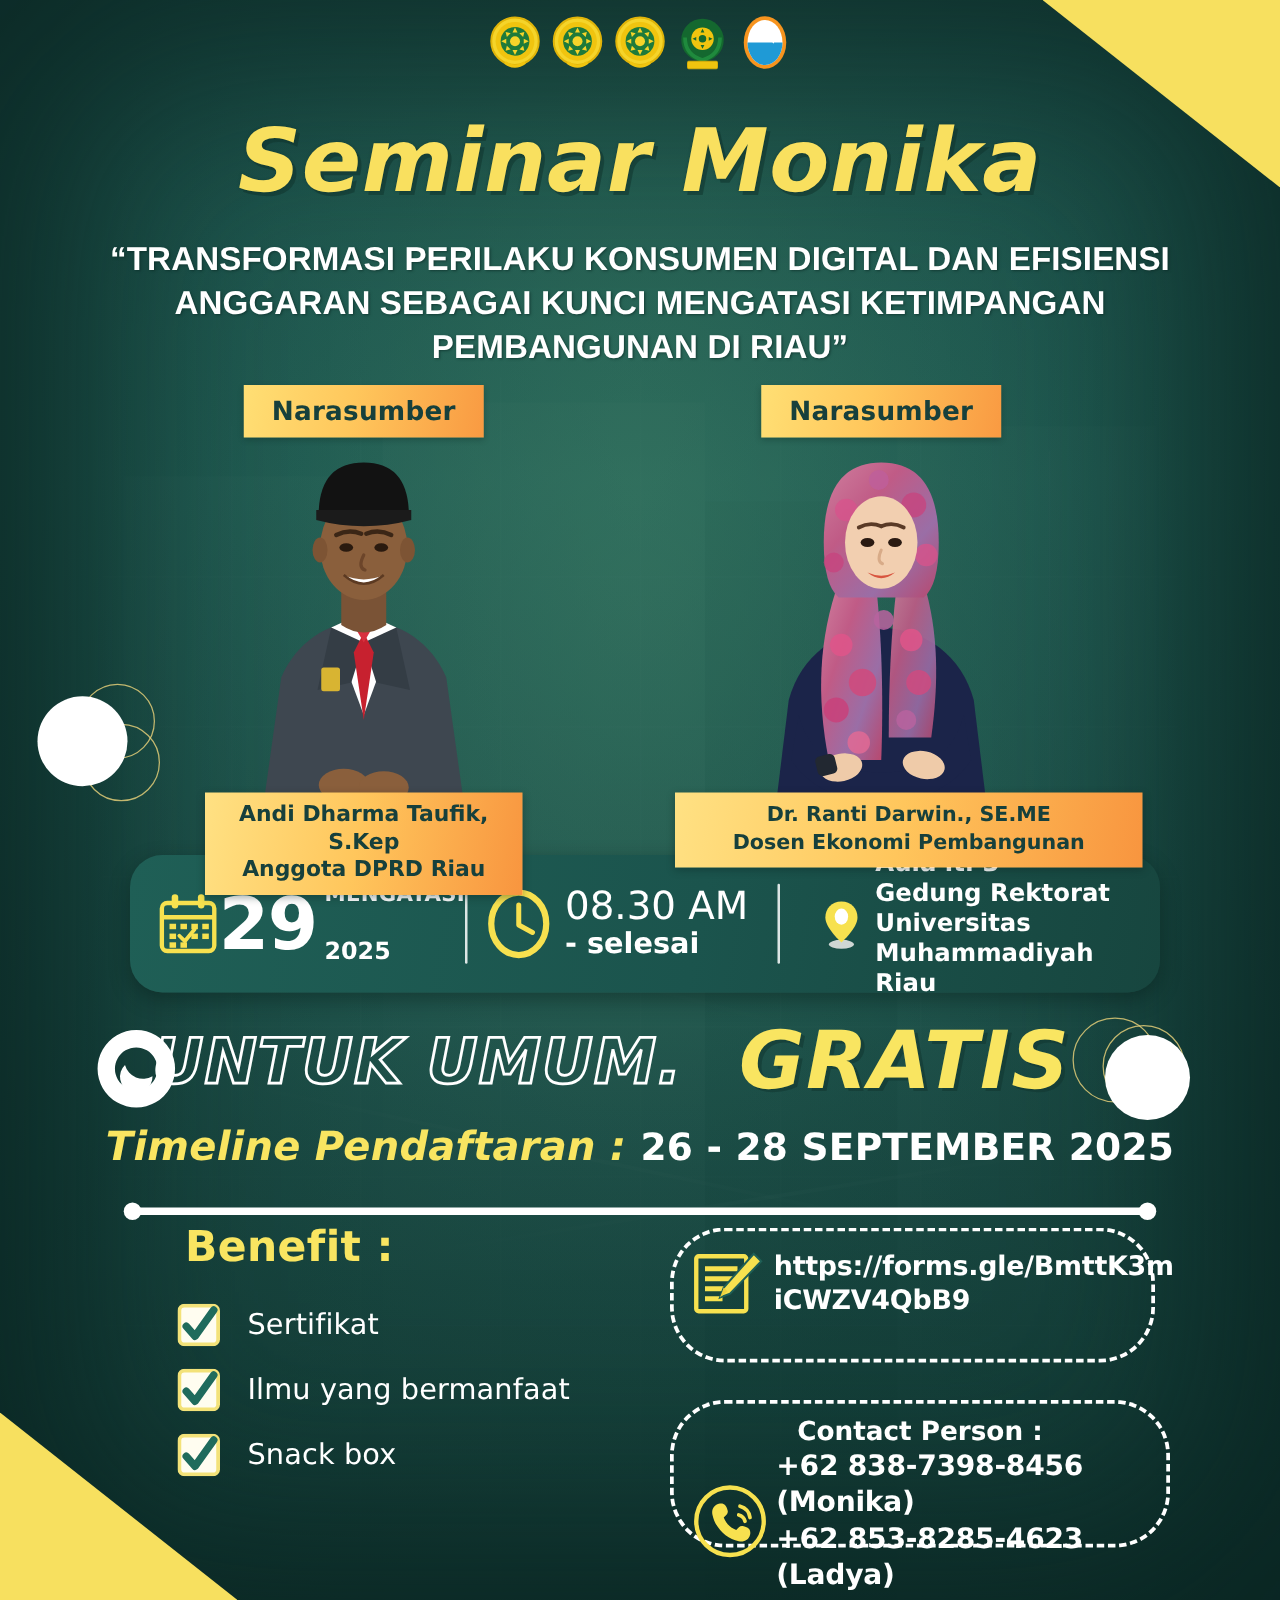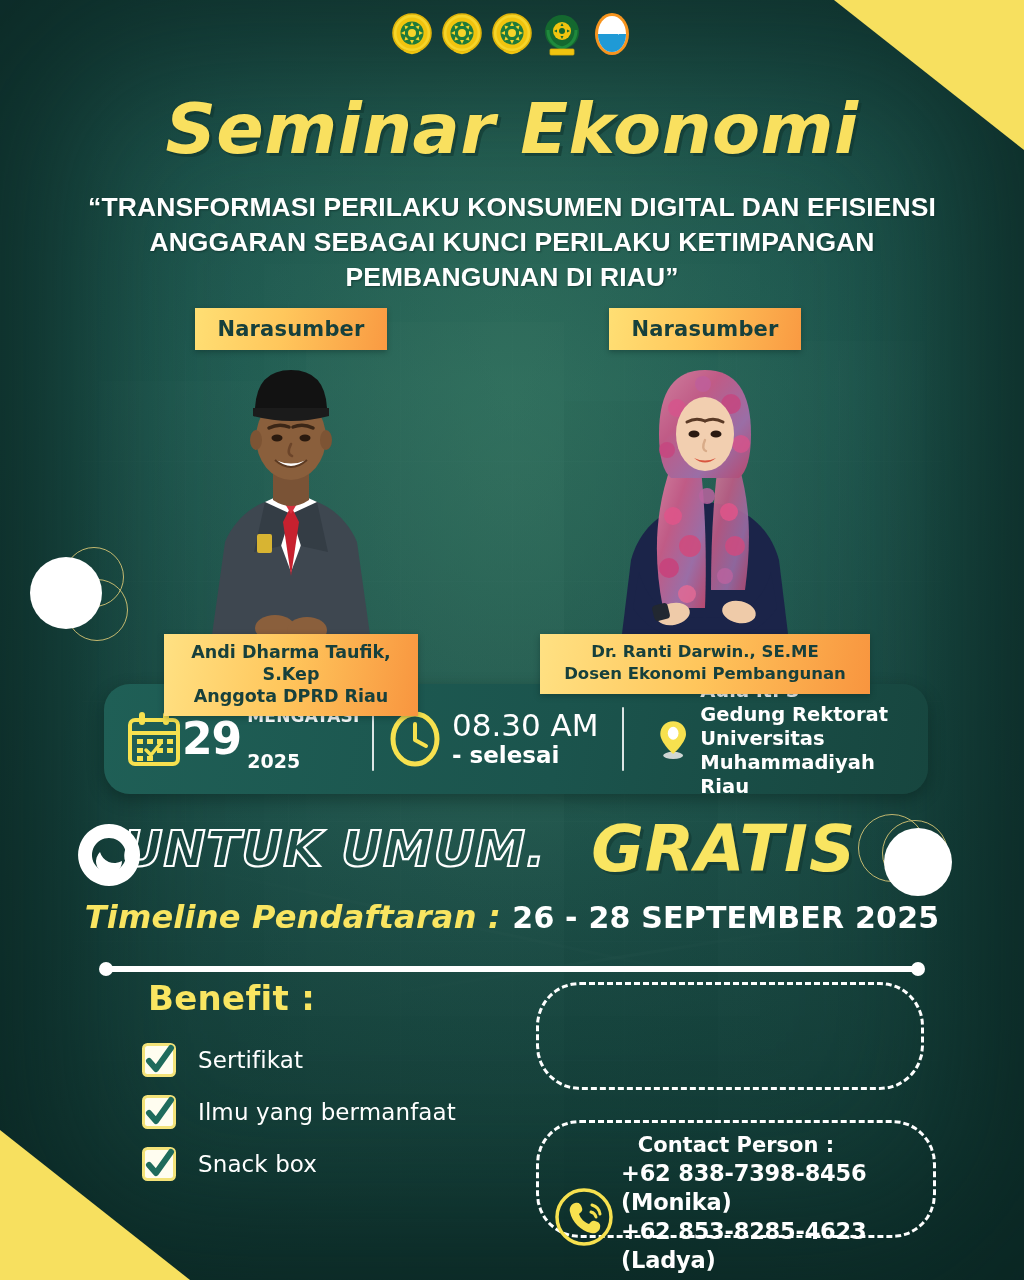--- a/index.html
+++ b/index.html
@@ -87,38 +87,38 @@
   .photo{position:relative;z-index:2;margin:-4px auto 0;width:300px;height:296px;}
   .photo svg{display:block;width:100%;height:100%;}
 
   .namebar{
     position:relative;z-index:4;margin:-8px auto 0;width:320px;padding:7px 4px 9px;
     background:linear-gradient(100deg,#ffe183 0%,#ffc65c 48%,#f8953f 100%);
     text-align:center;color:#17403c;font-weight:bold;font-size:17.5px;line-height:22px;
     font-family:"DejaVu Sans", sans-serif;
     box-shadow:0 2px 6px rgba(8,32,29,.35);
   }
-  .speaker.right .namebar{width:330px;font-size:16.5px;}
+  .speaker.right .namebar{width:374px;font-size:16.5px;}
   .speaker.left  .namebar{width:254px;}
 
   
   .infobar{
     position:absolute;left:104px;top:684px;width:824px;height:110px;
     background:linear-gradient(100deg,#1f5f56 0%,#1b544d 55%,#17463f 100%);
     border-radius:26px;
     box-shadow:0 6px 16px rgba(6,28,25,.45);
     display:flex;align-items:center;
   }
   .info-cell{display:flex;align-items:center;height:100%;}
   .info-cell.date{padding-left:22px;width:268px;}
   .info-cell.time{width:248px;padding-left:14px;}
   .info-cell.place{flex:1;padding-left:32px;}
   .vdiv{width:2px;height:64px;background:#ffffff;opacity:.85;border-radius:2px;}
 
-  .daynum{color:#ffffff;font-weight:bold;font-size:44px;line-height:48px;
+  .daynum{color:#ffffff;font-weight:bold;font-size:58px;line-height:48px;
     font-family:"DejaVu Sans", sans-serif;letter-spacing:-1px;}
   .monthwrap{margin-left:6px;display:flex;flex-direction:column;justify-content:center;height:56px;}
   .month{color:#ffffff;font-weight:bold;font-size:17px;line-height:19px;letter-spacing:.2px;
     font-family:"DejaVu Sans", sans-serif;}
   .year{color:#ffffff;font-weight:bold;font-size:19px;line-height:22px;margin-top:24px;
     font-family:"DejaVu Sans", sans-serif;}
 
   .timewrap{margin-left:10px;}
   .time-main{color:#ffffff;font-weight:normal;font-size:31px;line-height:33px;
     font-family:"DejaVu Sans", sans-serif;}
@@ -311,25 +311,25 @@
     </svg>
     <svg class="logo" viewBox="0 0 44 48">
       <ellipse cx="22" cy="24" rx="17" ry="21" fill="#f7941e"></ellipse>
       <ellipse cx="22" cy="24" rx="14" ry="18" fill="#ffffff"></ellipse>
       <path d="M8 24 a14 18 0 0 0 28 0 z" fill="#1f9ad6"></path>
       <path d="M22 14 c5 2 8 6 7 11 c-3 -4 -7 -5 -11 -3 c2 -4 3 -6 4 -8 z" fill="#ffffff"></path>
       <circle cx="22" cy="12" r="3" fill="#ffffff"></circle>
     </svg>
   </div>
 
-  <div class="title">Seminar Ekonomi</div>
+  <div class="title">Seminar Monika</div>
 
   <div class="subtitle">
     <div>“TRANSFORMASI PERILAKU KONSUMEN DIGITAL DAN EFISIENSI</div>
-    <div>ANGGARAN SEBAGAI KUNCI PERILAKU KETIMPANGAN</div>
+    <div>ANGGARAN SEBAGAI KUNCI MENGATASI KETIMPANGAN</div>
     <div>PEMBANGUNAN DI RIAU”</div>
   </div>
 
   <div class="speaker left">
     <div class="nara">Narasumber</div>
     <div class="photo">
       <svg viewBox="0 0 300 296">
 
         <path d="M150 150 C120 152 96 168 84 196 L70 296 L230 296 L216 196 C204 168 180 152 150 150 Z" fill="#3e4750"></path>
 
@@ -529,20 +529,37 @@
     <div class="bitem">
       <svg class="chk" viewBox="0 0 34 34">
         <rect x="1.5" y="1.5" width="31" height="31" rx="4" fill="#fffdf0" stroke="#f3e279" stroke-width="3"></rect>
         <path d="M7 18 L14 26 L29 5" fill="none" stroke="#1f6b5c" stroke-width="6" stroke-linecap="round" stroke-linejoin="round"></path>
       </svg>
       <span class="btext">Snack box</span>
     </div>
   </div>
 
   <div class="dashbox" id="link-box">
+    <div class="dash-body">
+      <svg class="dash-icon" viewBox="0 0 58 56">
+        <rect x="4" y="6" width="40" height="44" rx="2" fill="none" stroke="#f7e14f" stroke-width="3.5"></rect>
+        <g fill="#f7e14f">
+          <rect x="11" y="14" width="26" height="4"></rect>
+          <rect x="11" y="22" width="26" height="4"></rect>
+          <rect x="11" y="30" width="20" height="4"></rect>
+          <rect x="11" y="38" width="14" height="4"></rect>
+        </g>
+        <path d="M50 4 L56 10 L31 36 L23 39 L26 31 Z" fill="#f7e14f" stroke="#1f5f56" stroke-width="1.6"></path>
+        <path d="M23 39 L26 31 L29 34 Z" fill="#f0d23e"></path>
+      </svg>
+      <div class="dash-text">
+        <div>https://forms.gle/BmttK3m</div>
+        <div>iCWZV4QbB9</div>
+      </div>
+    </div>
   </div>
 
   <div class="dashbox" id="contact-box">
     <div class="dash-title">Contact Person :</div>
     <div class="dash-body">
       <svg class="dash-icon" viewBox="0 0 62 62">
         <circle cx="31" cy="31" r="27" fill="none" stroke="#f7e14f" stroke-width="3.5"></circle>
         <path d="M22 17 c4 -1 6 1 7 5 c1 3 -1 4 -3 6 c2 5 5 8 10 10 c2 -2 3 -4 6 -3 c4 1 6 3 5 7 c-1 4 -5 6 -9 5 C28 45 19 36 17 26 c-1 -4 1 -8 5 -9 z" fill="#f7e14f"></path>
         <path d="M39 19 q7 2 8 9" fill="none" stroke="#f7e14f" stroke-width="3" stroke-linecap="round"></path>
         <path d="M38 26 q4 1 5 5" fill="none" stroke="#f7e14f" stroke-width="3" stroke-linecap="round"></path>

